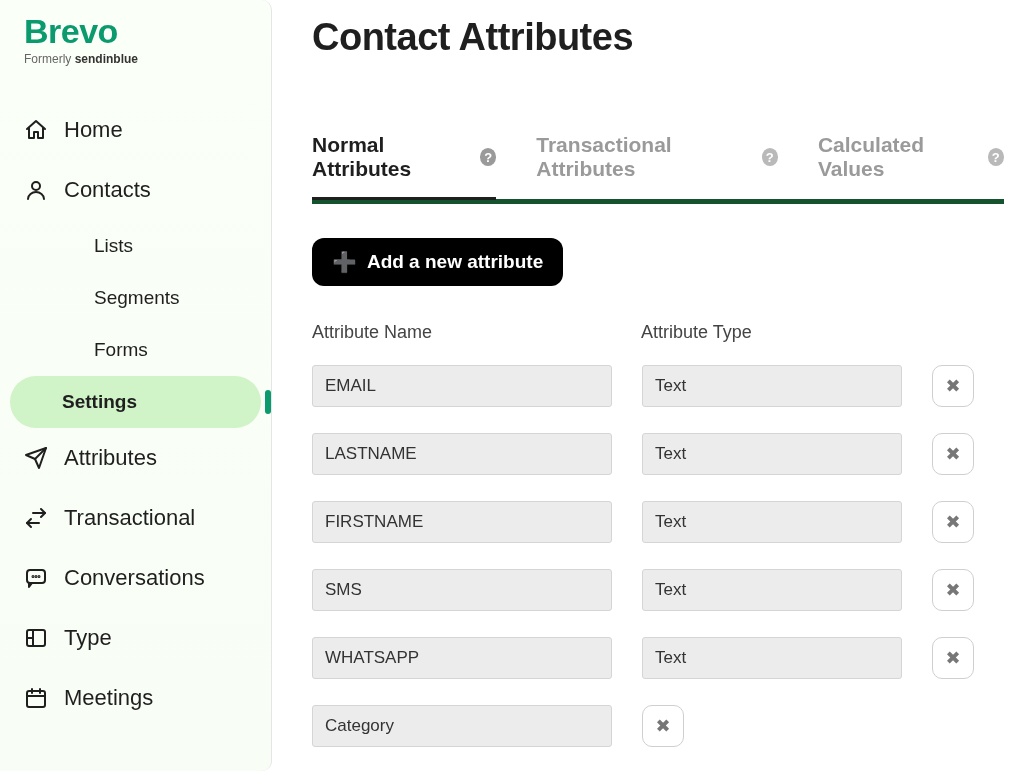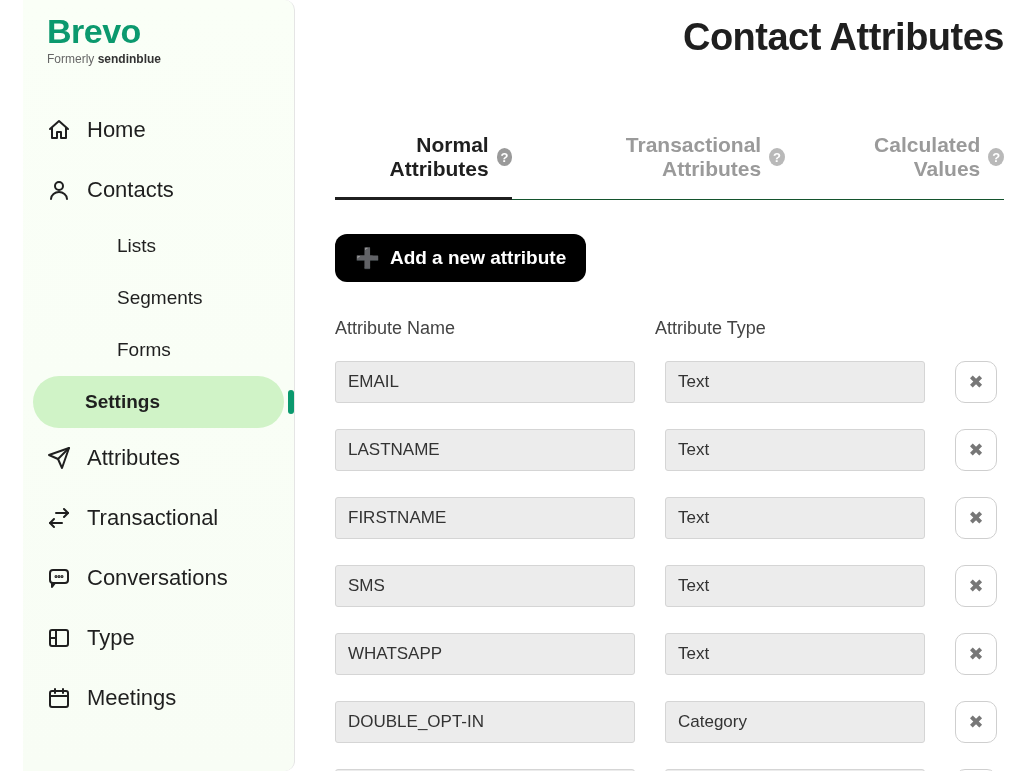--- a/index.html
+++ b/index.html
@@ -6,21 +6,20 @@
   html, body {
     height: 100%;
     font-family: -apple-system, BlinkMacSystemFont, "Segoe UI", Helvetica, Arial, sans-serif;
     color: #1f1f1f;
     background: #ffffff;
   }
   .app {
     display: flex;
     height: 100vh;
     min-height: 771px;
-    margin-left: 23px;
   }
   
   .sidebar {
     width: 272px;
     flex-shrink: 0;
     background: linear-gradient(180deg, #fafff7 0%, #f8fdf5 100%);
     border-right: 1px solid #e5e5e5;
     border-top-right-radius: 10px;
     border-bottom-right-radius: 10px;
     padding-top: 14px;
@@ -99,28 +98,26 @@
   
   .main {
     flex: 1;
     padding: 16px 20px 0 40px;
     overflow: hidden;
   }
   .page-title {
     font-size: 38px;
     font-weight: 700;
     letter-spacing: -0.5px;
-    text-align: right;
   }
   .tabs {
     display: flex;
     gap: 40px;
     margin-top: 74px;
-    border-bottom: 1px solid #14532d;
-    text-align: right;
+    border-bottom: 5px solid #14532d;
   }
   .tab {
     display: flex;
     align-items: center;
     gap: 8px;
     padding-bottom: 18px;
     font-size: 21px;
     font-weight: 700;
     color: #9a9a9a;
     cursor: pointer;
@@ -170,21 +167,21 @@
     font-weight: 900;
     line-height: 1;
   }
 
   .attrs {
     margin-top: 36px;
   }
   .attr-headers {
     display: grid;
     grid-template-columns: 300px 260px 48px;
-    column-gap: 20px;
+    column-gap: 29px;
     font-size: 18px;
     color: #444;
     margin-bottom: 22px;
   }
   .attr-row {
     display: grid;
     grid-template-columns: 300px 260px 48px;
     column-gap: 30px;
     margin-bottom: 26px;
     align-items: center;
@@ -374,21 +371,20 @@
             </button>
           </div>
           <div class="attr-row">
             <input class="attr-input" value="WHATSAPP" style="">
             <input class="attr-input" value="Text" style="">
             <button class="delete-btn">
               <span>✖</span>
             </button>
           </div>
           <div class="attr-row">
-            <input class="attr-input" value="DOUBLE_OPT-IN" style="">
             <input class="attr-input" value="Category" style="">
             <button class="delete-btn">
               <span>✖</span>
             </button>
           </div>
           <div class="attr-row">
             <input class="attr-input" value="OPT_IN" style="">
             <input class="attr-input" value="Boolean" style="">
             <button class="delete-btn"></button>
           </div>

